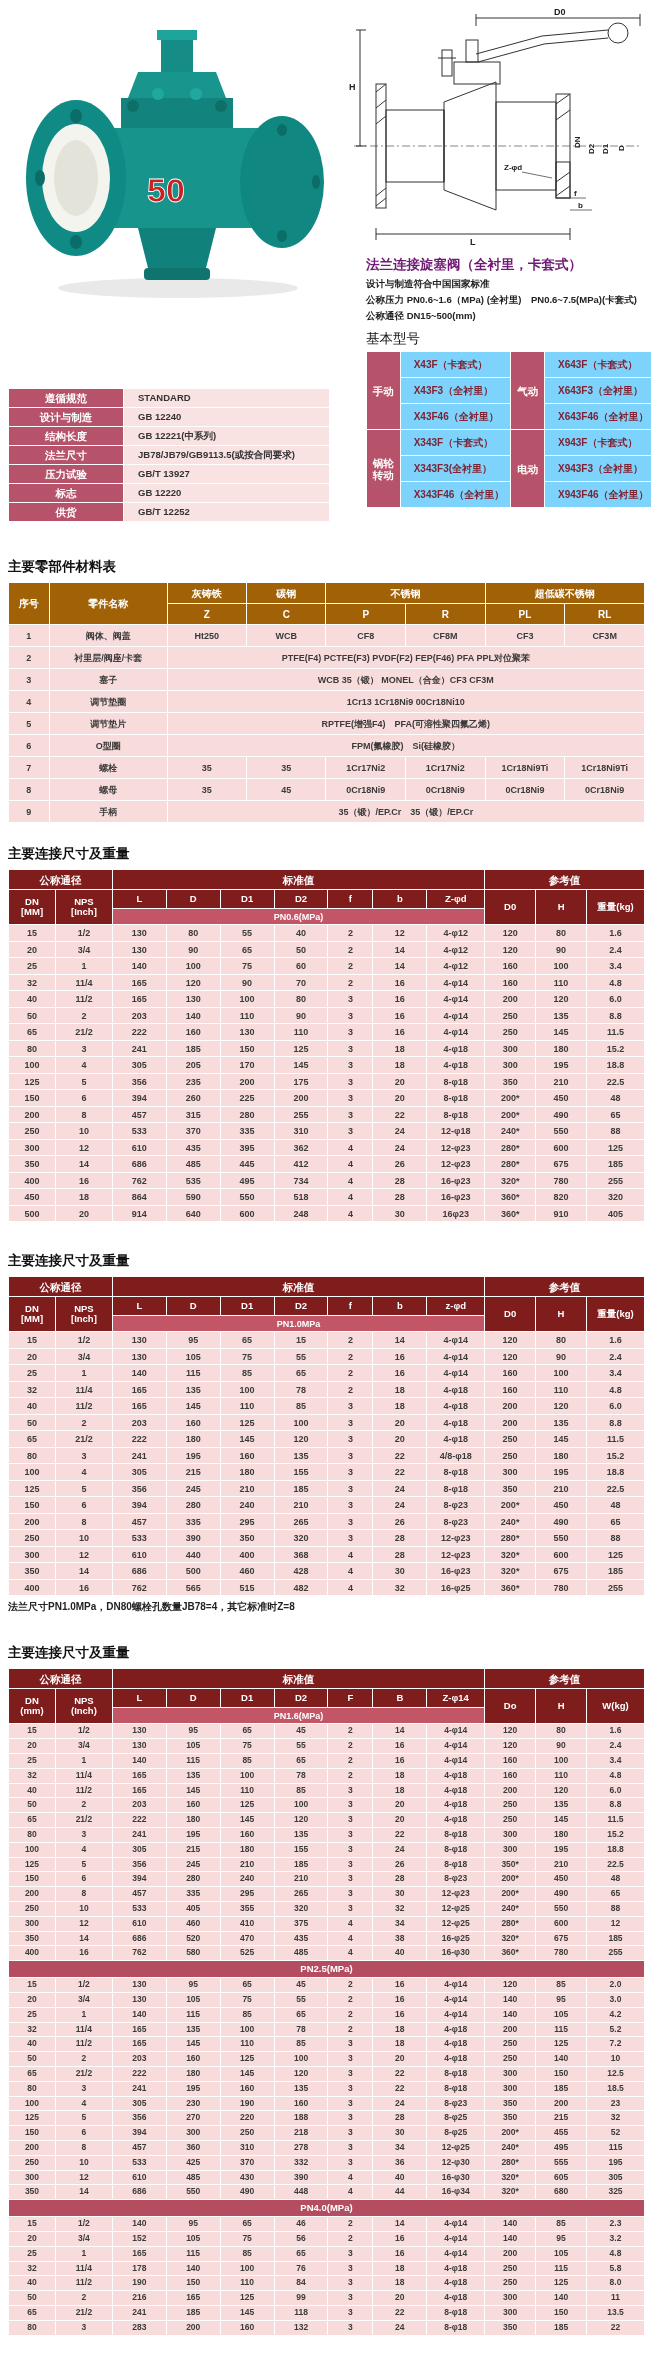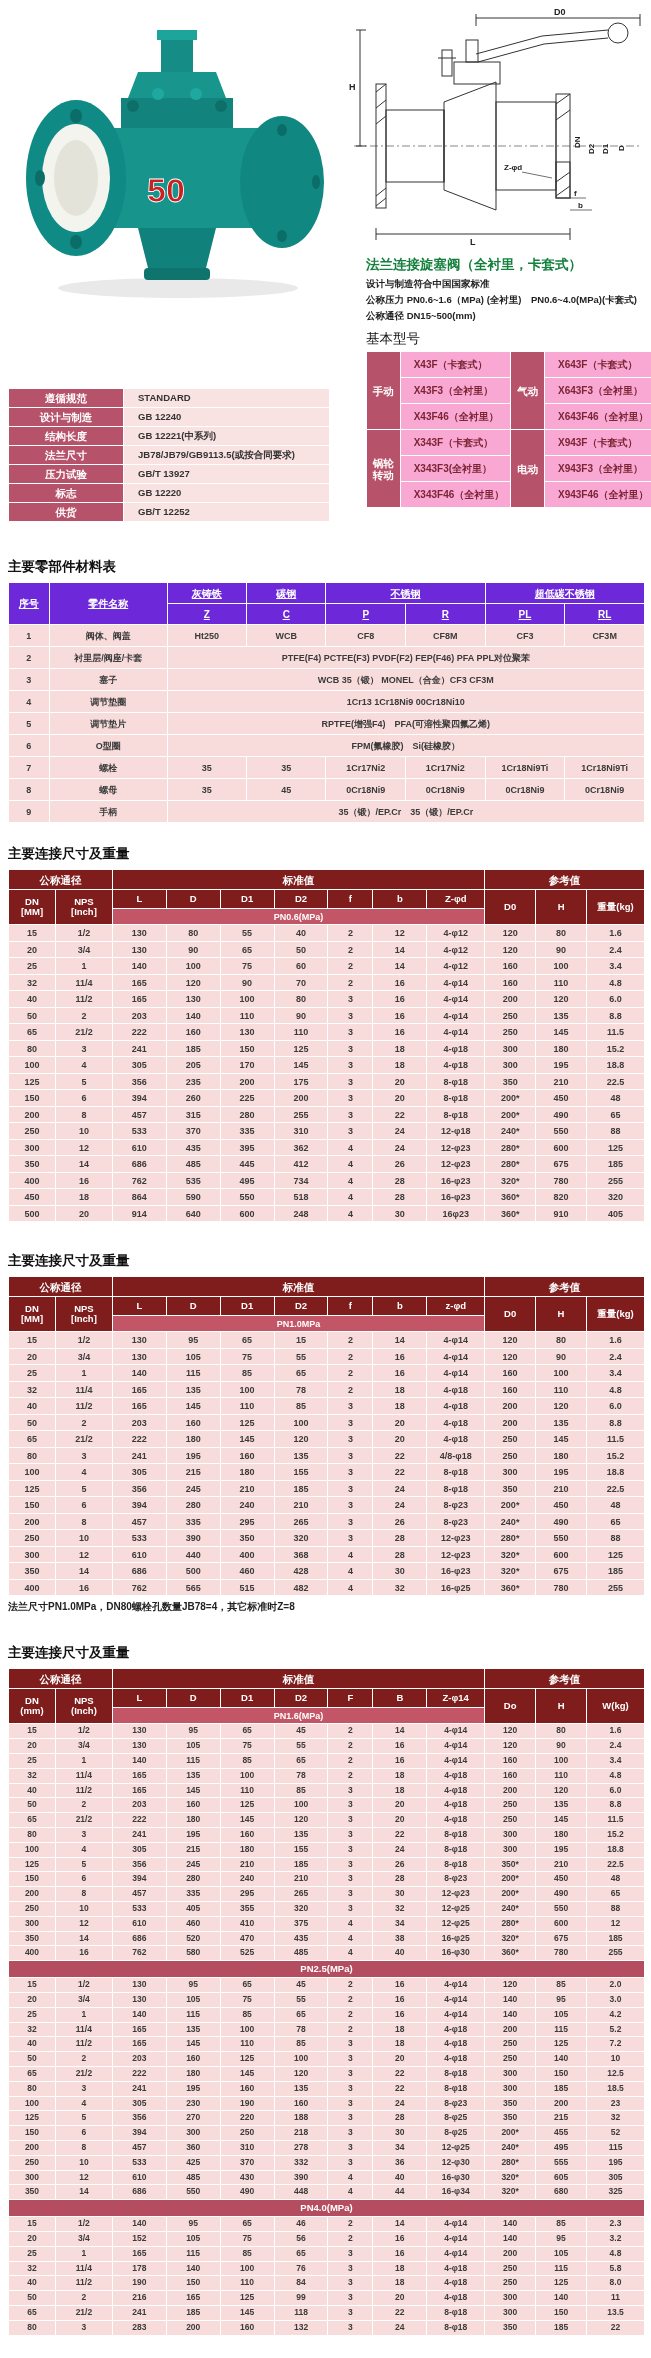--- a/index.html
+++ b/index.html
@@ -5,40 +5,40 @@
   html,body{margin:0;padding:0;background:#fff;}
   body{font-family:"Liberation Sans","DejaVu Sans",sans-serif;color:#333;}
   .page{width:651px;min-height:2358px;background:#fff;position:relative;}
   .page-title{font-size:15px;font-weight:bold;color:#111;margin:0;padding:12px 0 0 25px;}
   .media-row{display:flex;align-items:flex-start;padding:6px 0 0 8px;}
   .col-left{width:332px;}
   .col-right{width:305px;margin-left:6px;}
   .photo-svg{display:block;margin-left:10px;}
   .draw-svg{display:block;}
   .intro{margin:8px 0 0 20px;}
-  .intro-heading{font-size:13.5px;font-weight:bold;color:#15803d;margin:0 0 4px 0;}
+  .intro-heading{font-size:13.5px;font-weight:bold;color:#701a75;margin:0 0 4px 0;}
   .intro-line{font-size:9.5px;font-weight:bold;color:#222;margin:3px 0;line-height:1.35;}
   table{border-collapse:separate;border-spacing:1px;background:#fff;}
   th,td{line-height:1.15;}
   
   .spec-table{width:322px;margin-top:10px;}
   .spec-table td{height:16px;font-size:9.5px;}
   .spec-table .lbl{background:#b6536a;color:#fff;font-weight:bold;text-align:center;width:112px;font-size:10.5px;}
   .spec-table .val{background:#f9e2e2;color:#333;font-weight:bold;padding-left:14px;}
   
   .model-title{font-size:13.5px;font-weight:normal;color:#111;margin:8px 0 3px 20px;}
   .model-table{width:288px;margin-left:20px;}
   .model-table td{height:23px;font-size:10px;}
   .model-table .glbl{background:#b6536a;color:#fff;font-weight:bold;text-align:center;width:36px;font-size:10.5px;}
-  .model-table .item{background:#f9a8d4;color:#7c2433;font-weight:bold;padding-left:13px;width:108px;margin-left:48px;}
+  .model-table .item{background:#7dd3fc;color:#7c2433;font-weight:bold;padding-left:13px;width:108px;margin-left:48px;}
   
   .sec-title{font-size:13.5px;font-weight:bold;color:#111;margin:22px 0 6px 8px;}
   
   .mat-table{width:637px;margin-left:8px;}
-  .mat-table th{background:#6d28d9;color:#fff;font-weight:bold;font-size:10px;height:18px;text-align:center;text-decoration:underline;}
+  .mat-table th{background:#a16207;color:#fff;font-weight:bold;font-size:10px;height:18px;text-align:center;}
   .mat-table td{background:#f8dcdc;font-size:9px;height:19px;text-align:center;color:#3a3a3a;font-weight:bold;}
   
   .dim-table{width:637px;margin-left:8px;}
   .dim-table th{background:#7f1d1d;color:#fff;font-weight:bold;font-size:9.5px;height:16px;text-align:center;}
   .dim-table th.grp{font-size:10.5px;height:17px;}
   .dim-table th.pn{background:#c25666;font-size:9px;height:13px;}
   .dim-table td{background:#f8dcdc;font-size:9px;height:13.5px;text-align:center;color:#3b3b3b;font-weight:bold;}
   .dim-table td.band{background:#b44d5f;color:#fff;font-weight:bold;font-size:9.5px;height:14px;}
   .dim3 td{font-size:8.5px;height:11.8px;}
   .note{font-size:10px;font-weight:bold;color:#222;margin:4px 0 0 8px;}
@@ -149,21 +149,21 @@
           <text x="234" y="142" font-size="8" transform="rotate(-90 234 142)">DN</text>
           <text x="248" y="148" font-size="8" transform="rotate(-90 248 148)">D2</text>
           <text x="262" y="148" font-size="8" transform="rotate(-90 262 148)">D1</text>
           <text x="278" y="145" font-size="8" transform="rotate(-90 278 145)">D</text>
         </g>
       </svg>
 
       <div class="intro">
         <p class="intro-heading">法兰连接旋塞阀（全衬里，卡套式）</p>
         <p class="intro-line">设计与制造符合中国国家标准</p>
-        <p class="intro-line">公称压力 PN0.6~1.6（MPa) (全衬里)　PN0.6~4.0(MPa)(卡套式)</p>
+        <p class="intro-line">公称压力 PN0.6~1.6（MPa) (全衬里)　PN0.6~7.5(MPa)(卡套式)</p>
         <p class="intro-line">公称通径 DN15~500(mm)</p>
       </div>
 
       <p class="model-title">基本型号</p>
       <table class="model-table">
           <tbody id="model-body">
             <tr>
               <td class="glbl" rowspan="3">手动</td>
               <td class="item">X43F（卡套式）</td>
               <td class="glbl" rowspan="3">气动</td>

